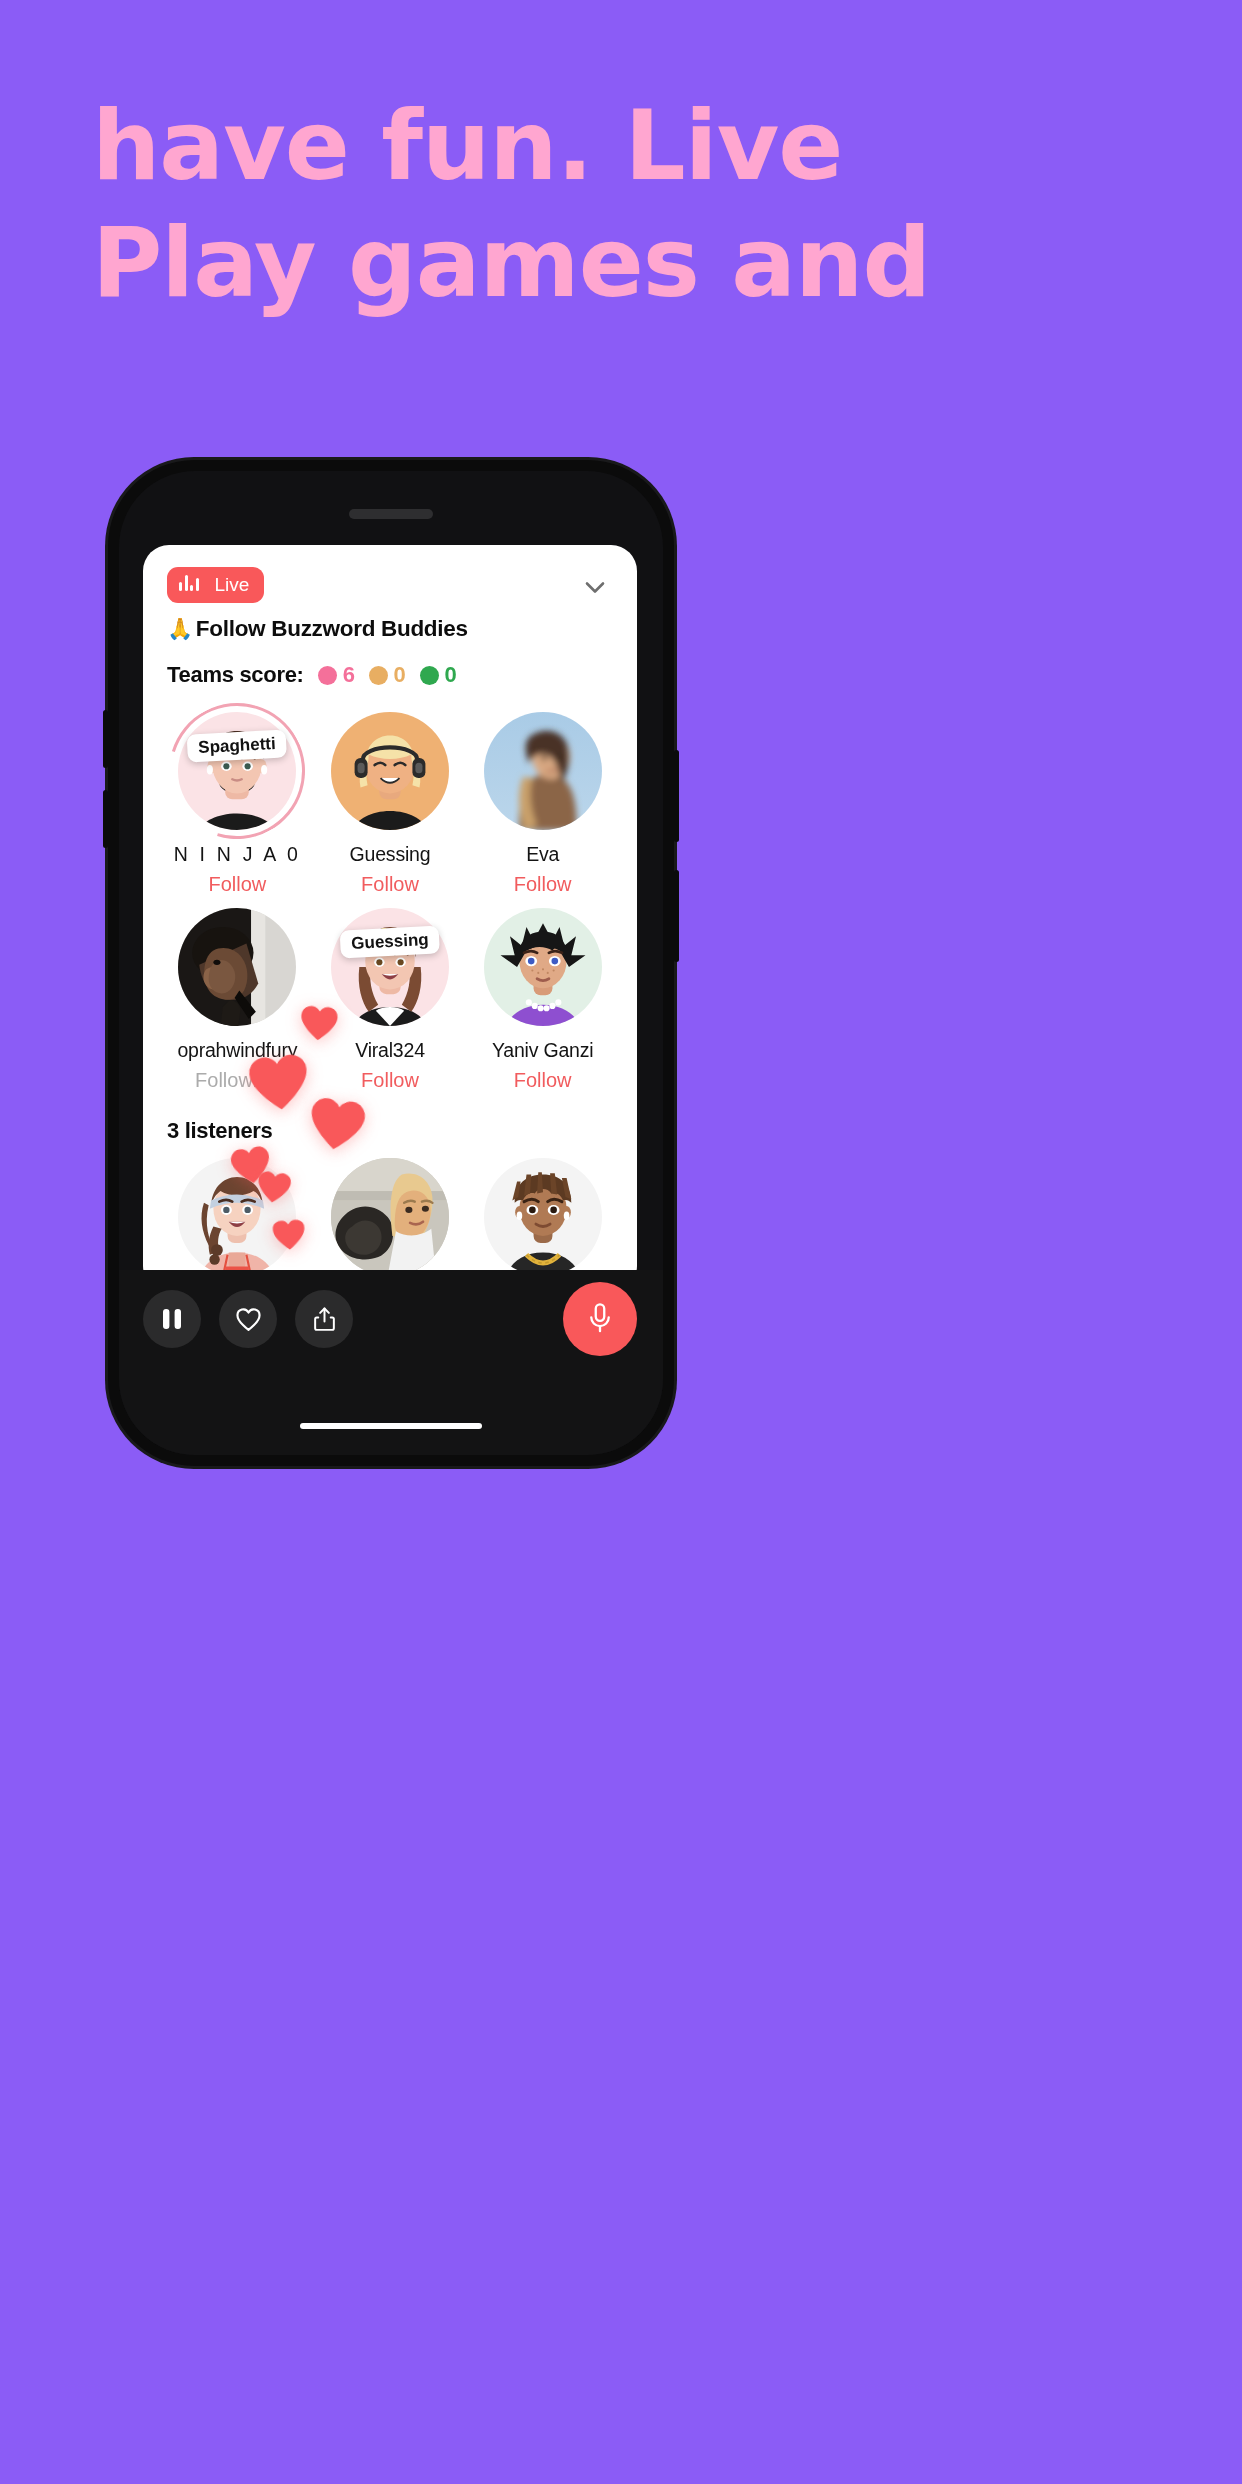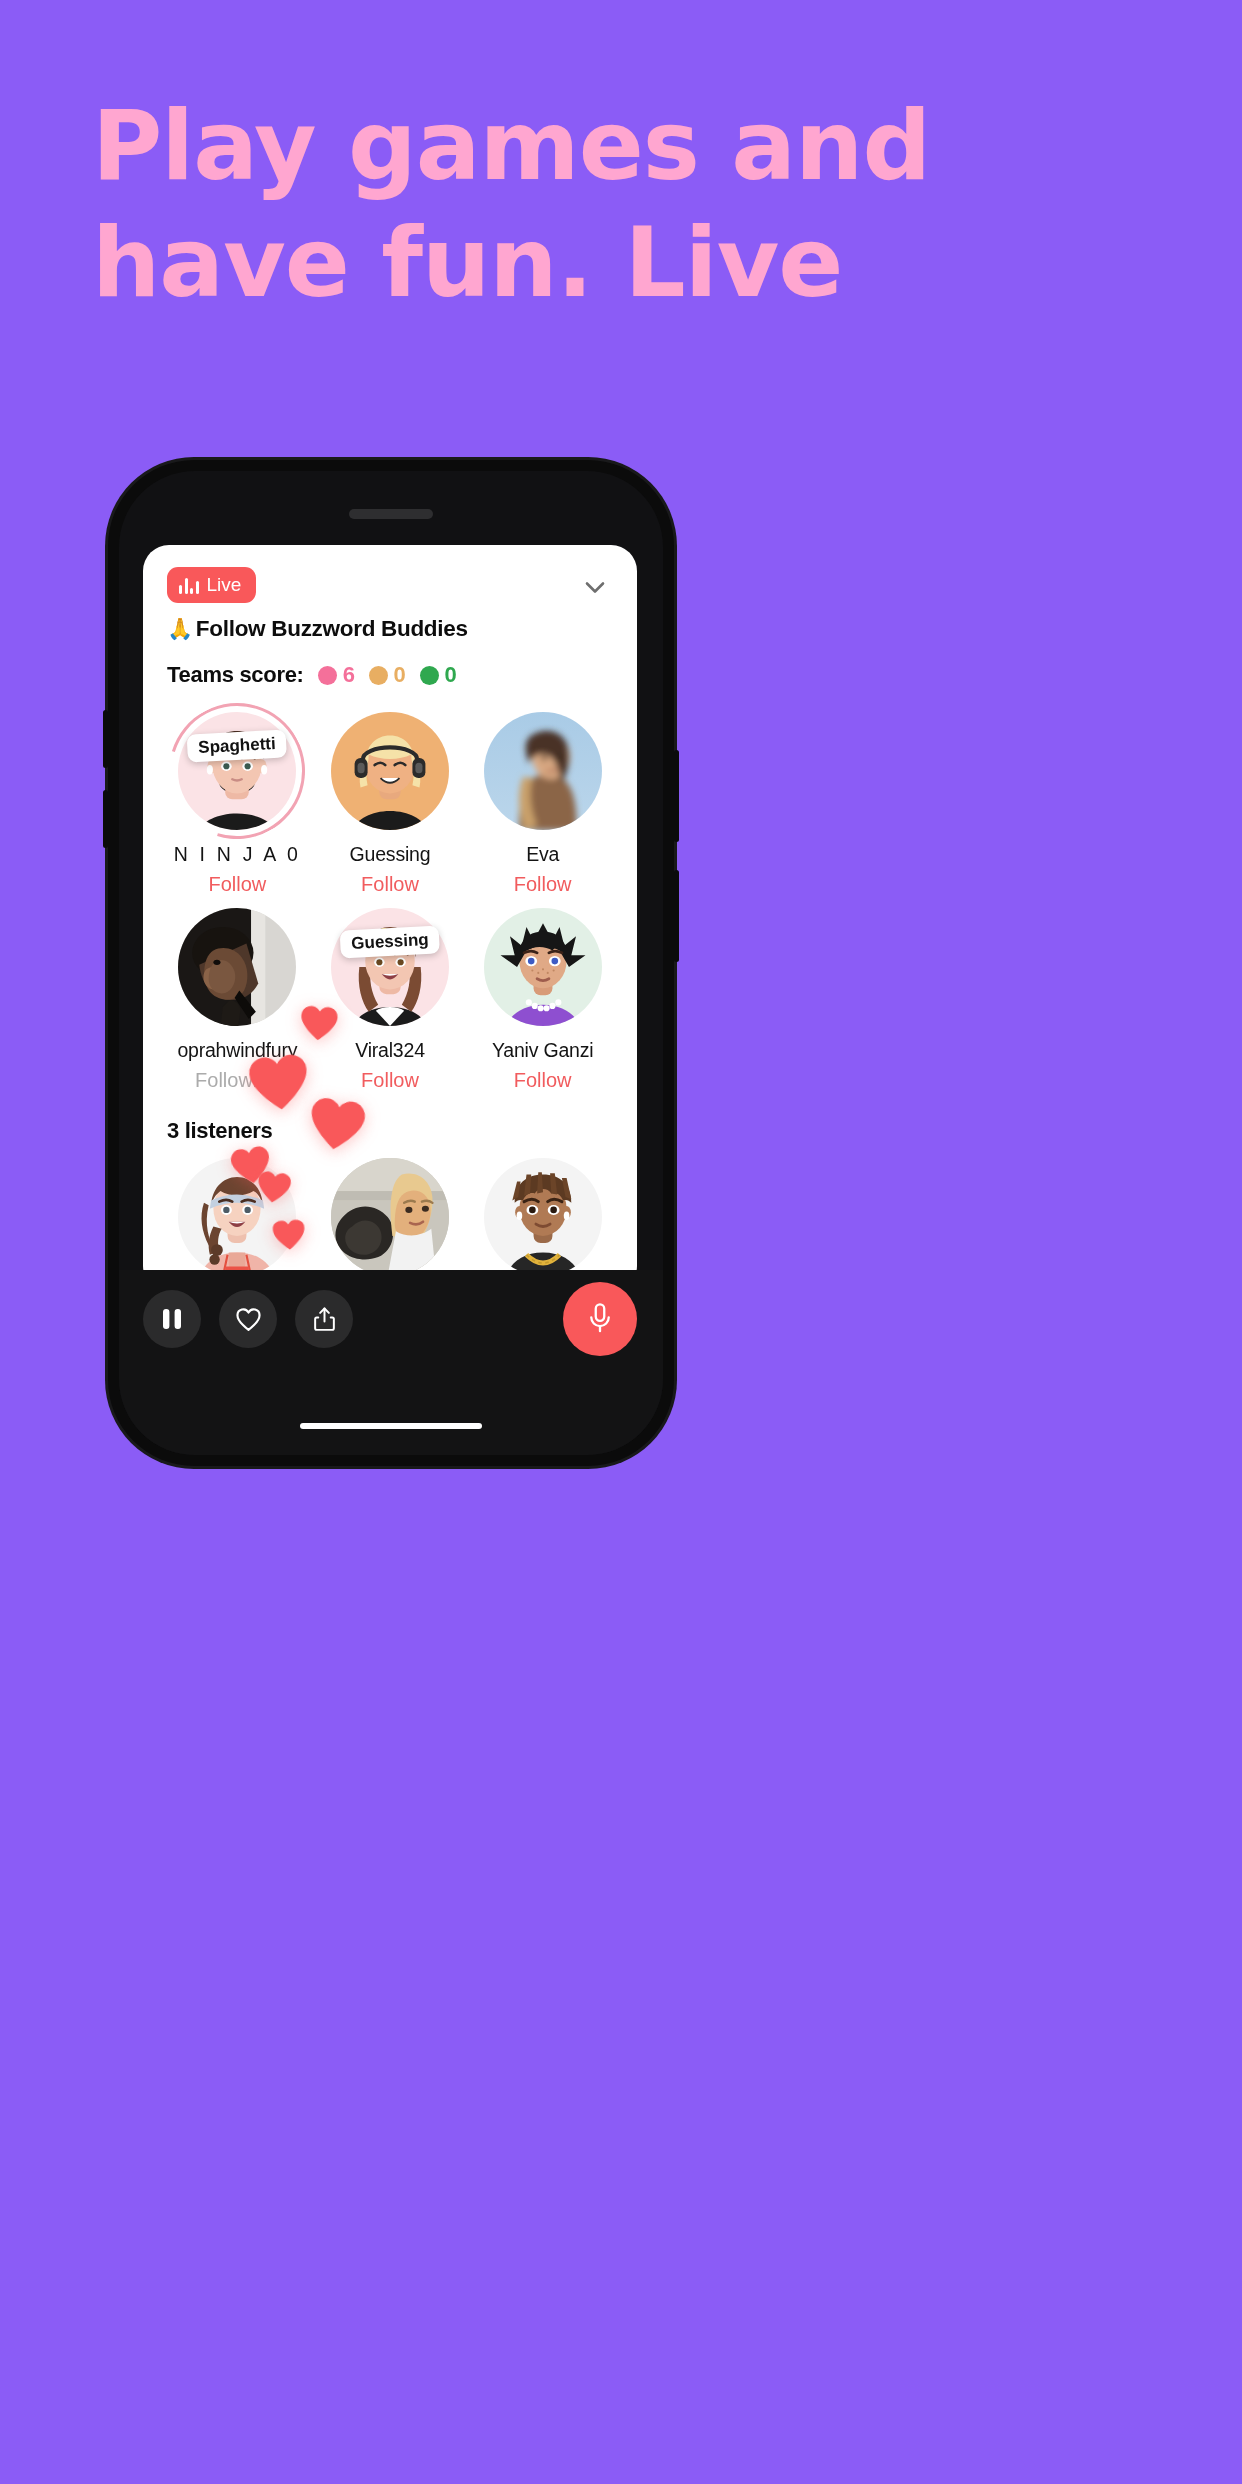--- a/index.html
+++ b/index.html
@@ -64,21 +64,21 @@
     left: 24px; top: 74px;
     width: 494px; height: 747px;
     background: #FFFFFF;
     border-radius: 26px;
     overflow: hidden;
   }
 
   
   .hdr { padding: 22px 24px 0 24px; position: relative; }
   .live-badge {
-    display: inline-flex; align-items: center; gap: 8px;
+    display: inline-flex; gap: 16px;
     background: #F9585A;
     color: #fff;
     border-radius: 11px;
     padding: 7px 15px 7px 12px;
     font-size: 19px; font-weight: 500;
   }
   .eq { display: inline-flex; align-items: flex-end; gap: 2.5px; height: 17px; }
   .eq i { display:block; width:3px; background:#fff; border-radius:2px; }
   .eq i:nth-child(1){ height:9px; }
   .eq i:nth-child(2){ height:16px; }
@@ -221,22 +221,22 @@
     transform: translateX(-50%);
     width: 182px; height: 6px;
     background: #FFFFFF;
     border-radius: 4px;
   }
 </style>
 </head>
 <body>
 
 <div class="headline">
+  <span class="l">have fun. Live</span>
   <span class="l">Play games and</span>
-  <span class="l">have fun. Live</span>
 </div>
 
 <div class="phone">
   <div class="btn-side btn-vol-up"></div>
   <div class="btn-side btn-vol-dn"></div>
   <div class="btn-side btn-power"></div>
   <div class="btn-side btn-power2"></div>
 
   <div class="phone-inner">
     <div class="speaker"></div>

